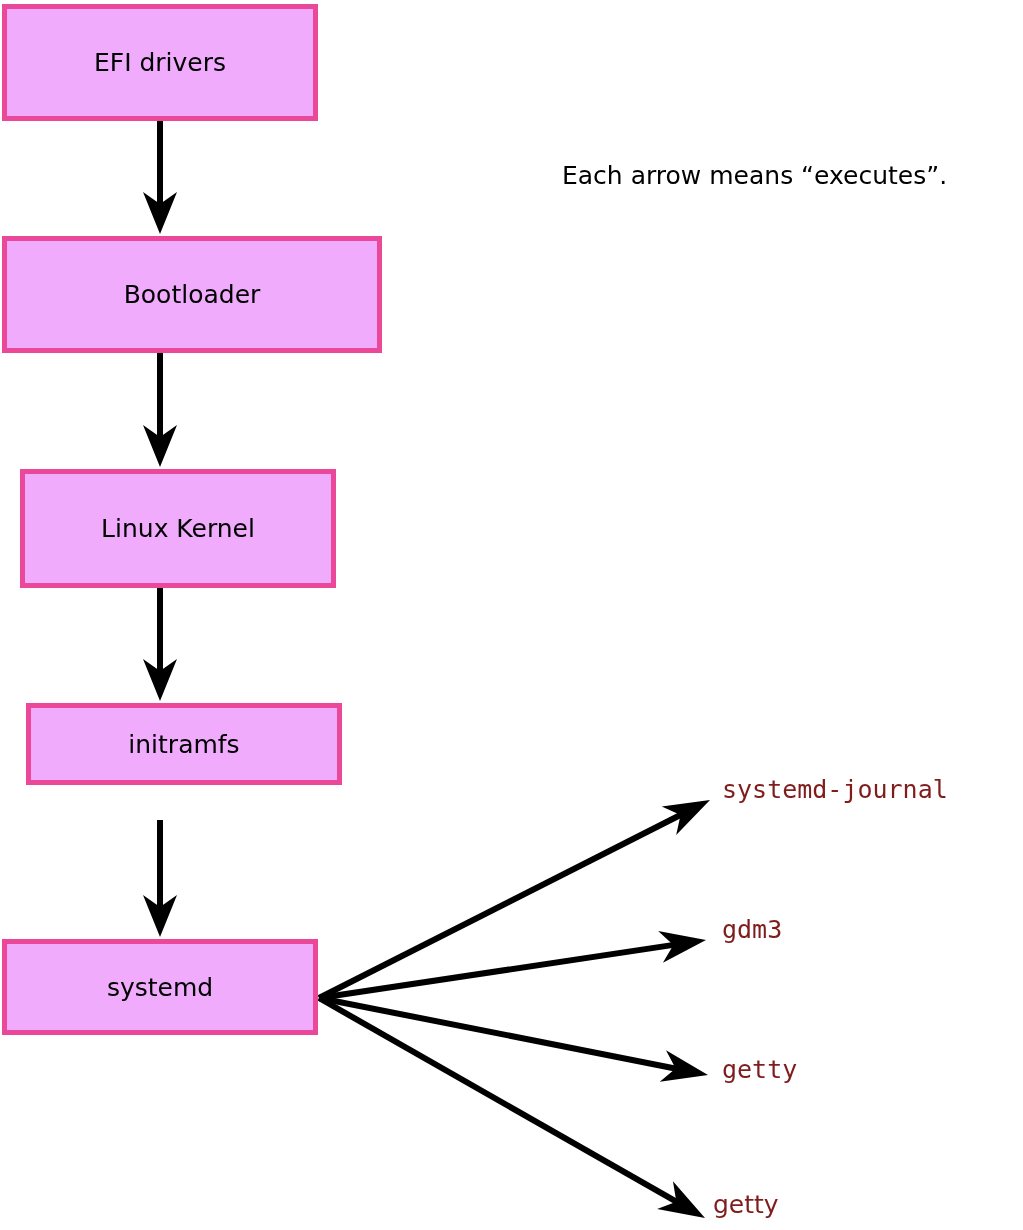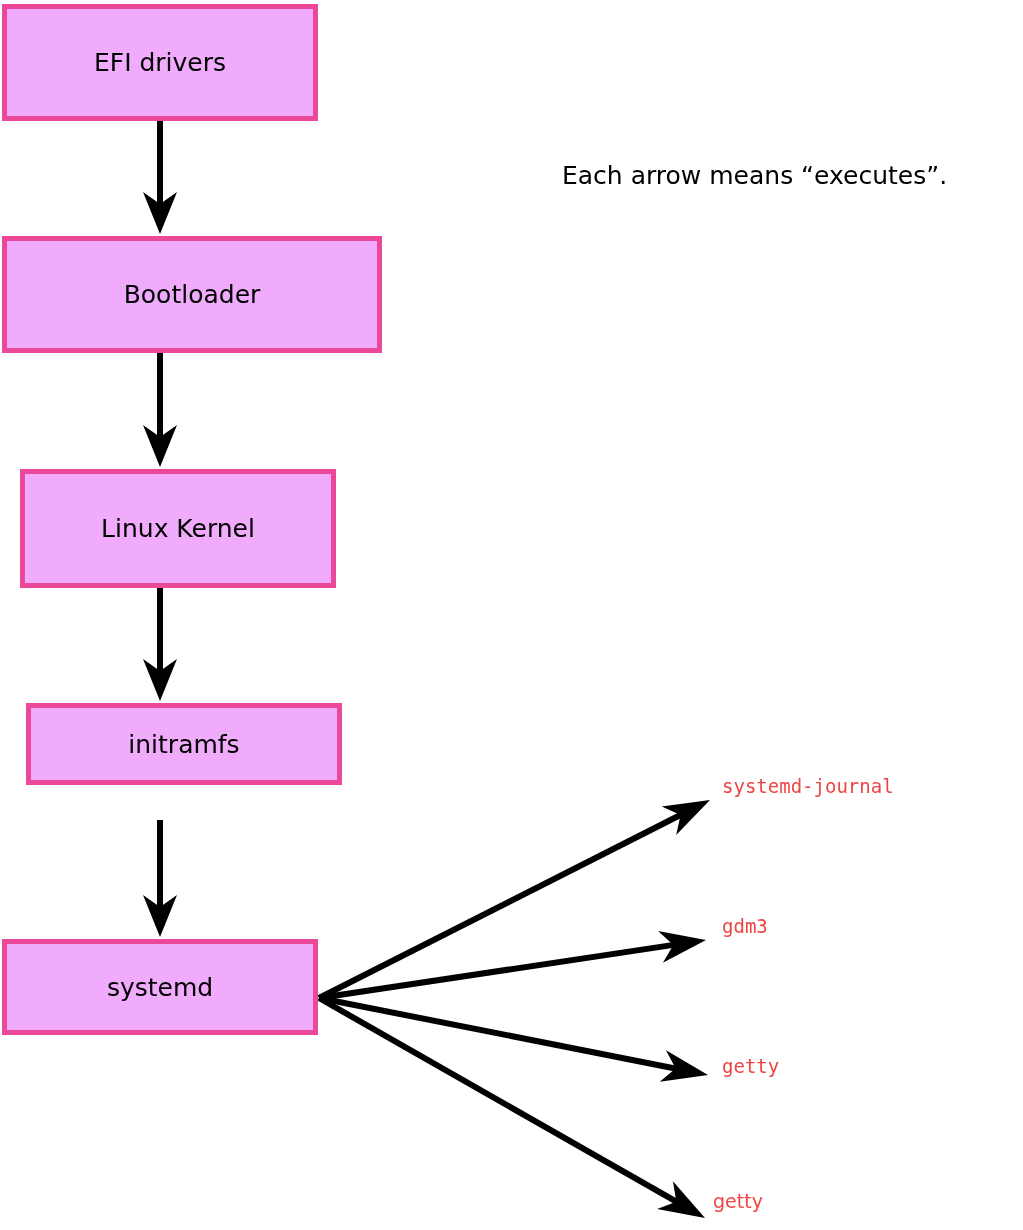--- a/index.html
+++ b/index.html
@@ -43,22 +43,22 @@
     top: 163px;
     font-family: "DejaVu Sans", sans-serif;
     font-size: 25px;
     color: #000000;
     white-space: nowrap;
     line-height: 1;
   }
   .leaf-label {
     position: absolute;
     font-family: "DejaVu Sans Mono", monospace;
-    font-size: 19px;
-    color: #ef4444;
+    font-size: 25px;
+    color: #7f1d1d;
     white-space: nowrap;
     line-height: 1;
   }
   .leaf-label.sans {
     font-family: "DejaVu Sans", sans-serif;
   }
   svg { display: block; }
 </style>
 </head>
 <body>

